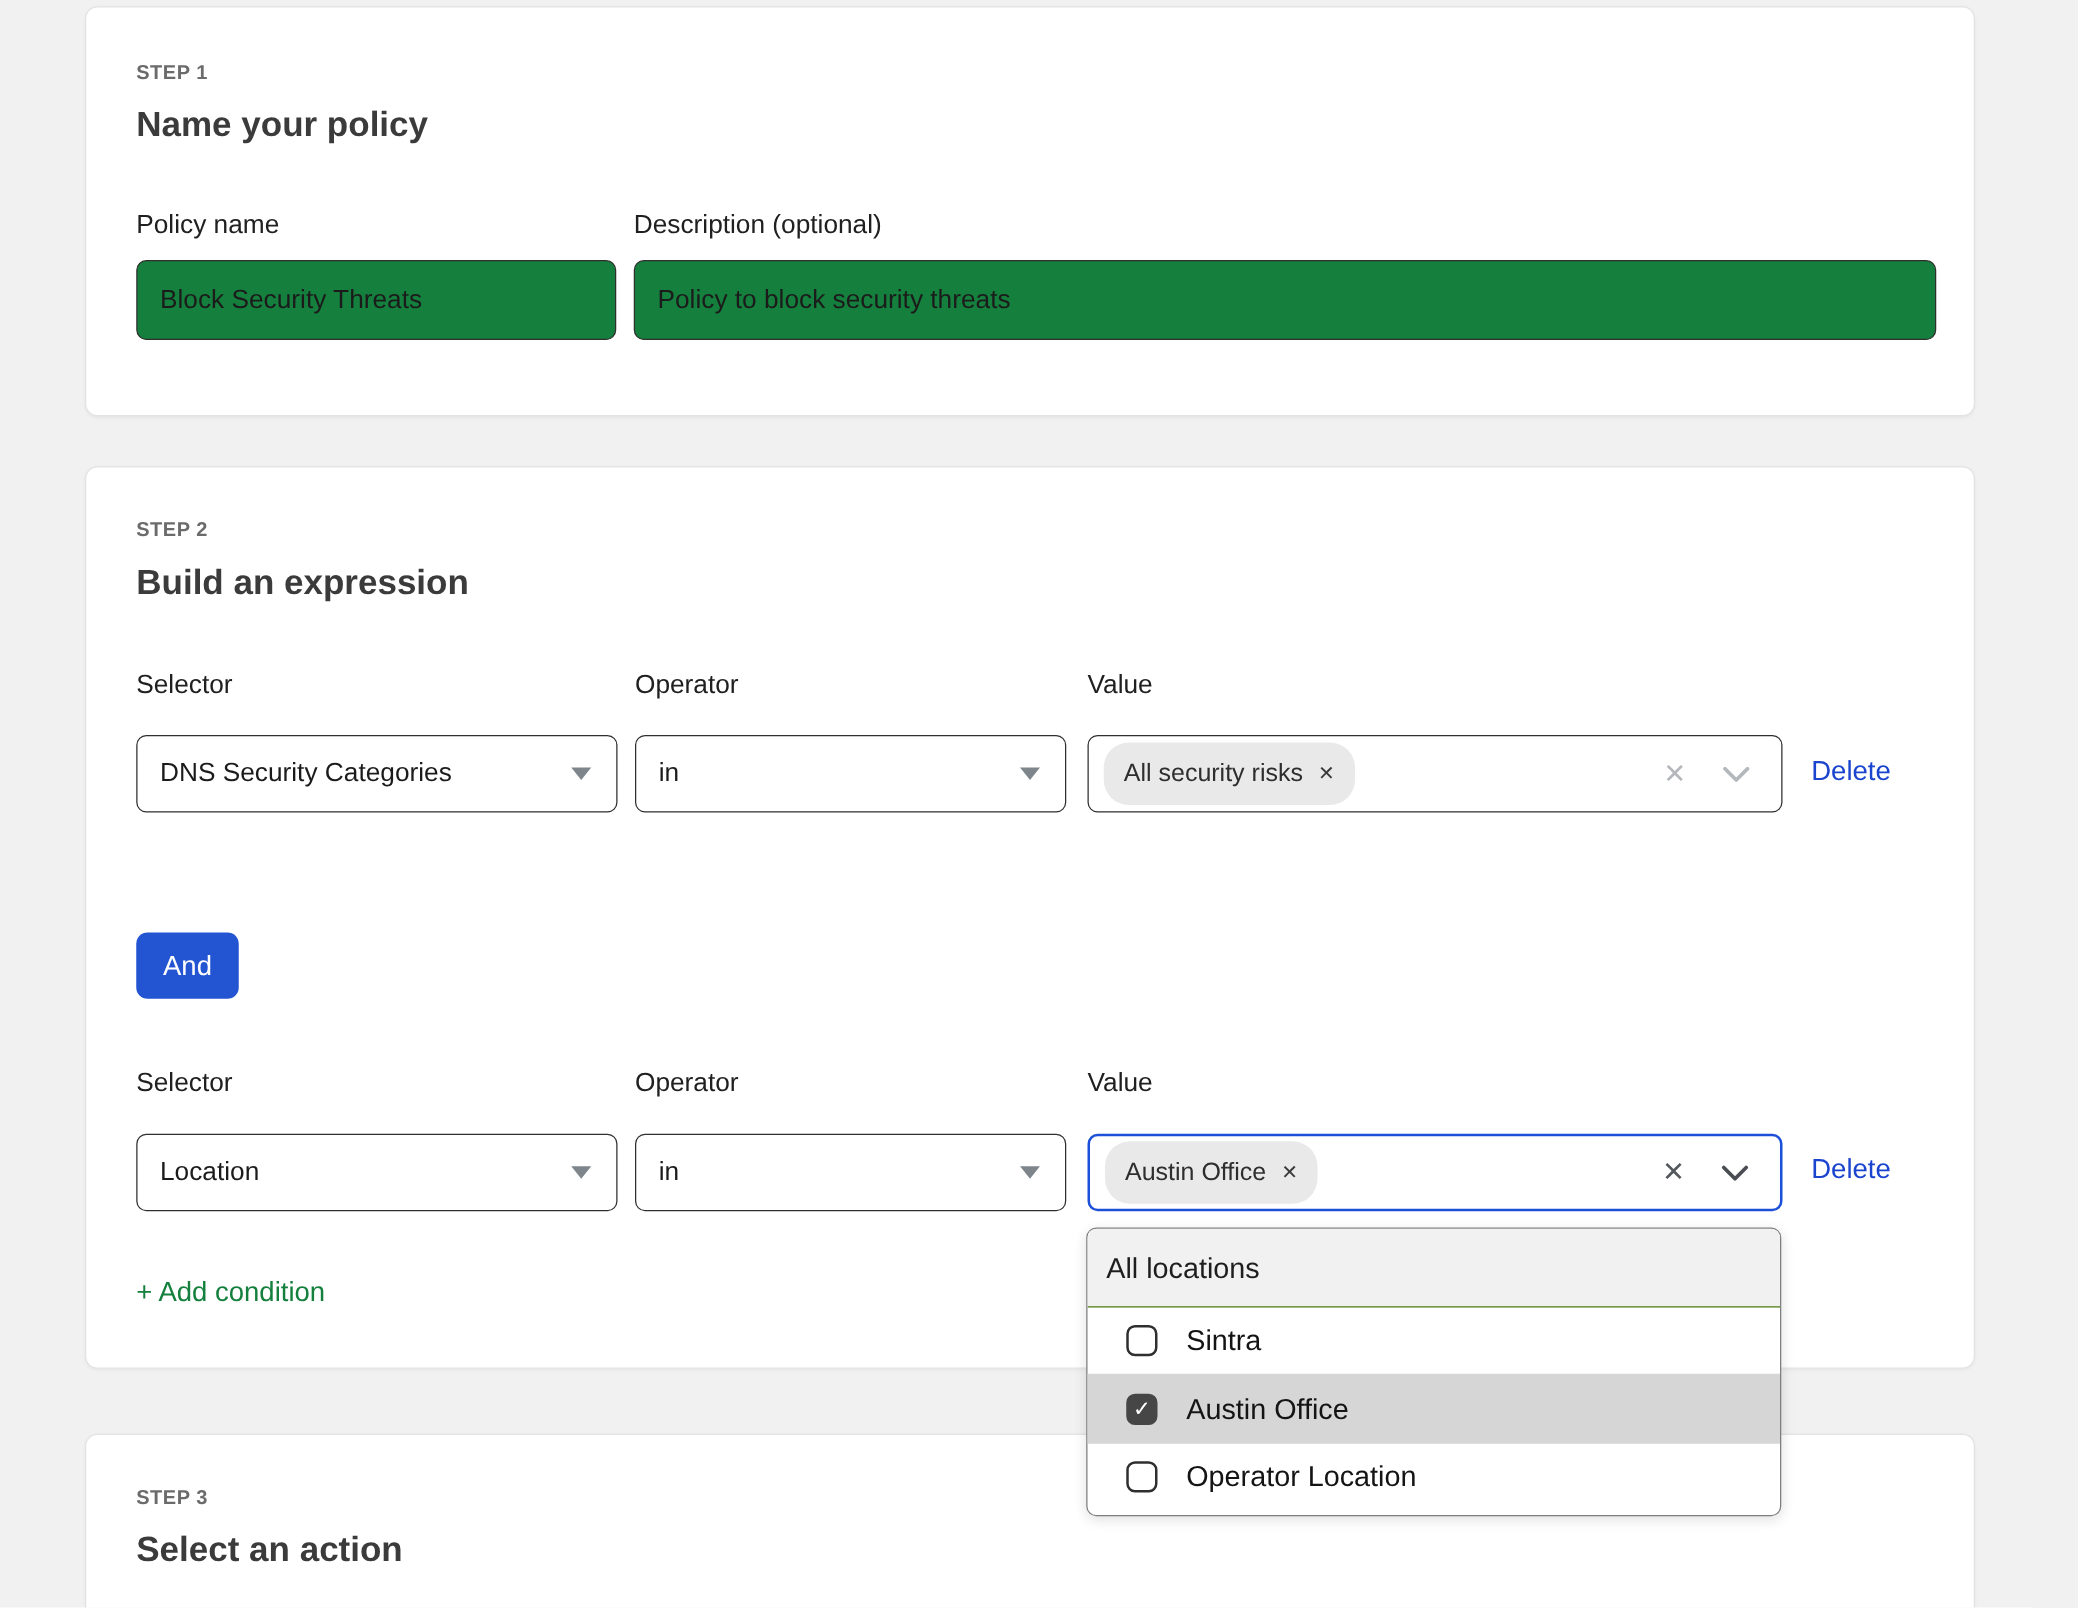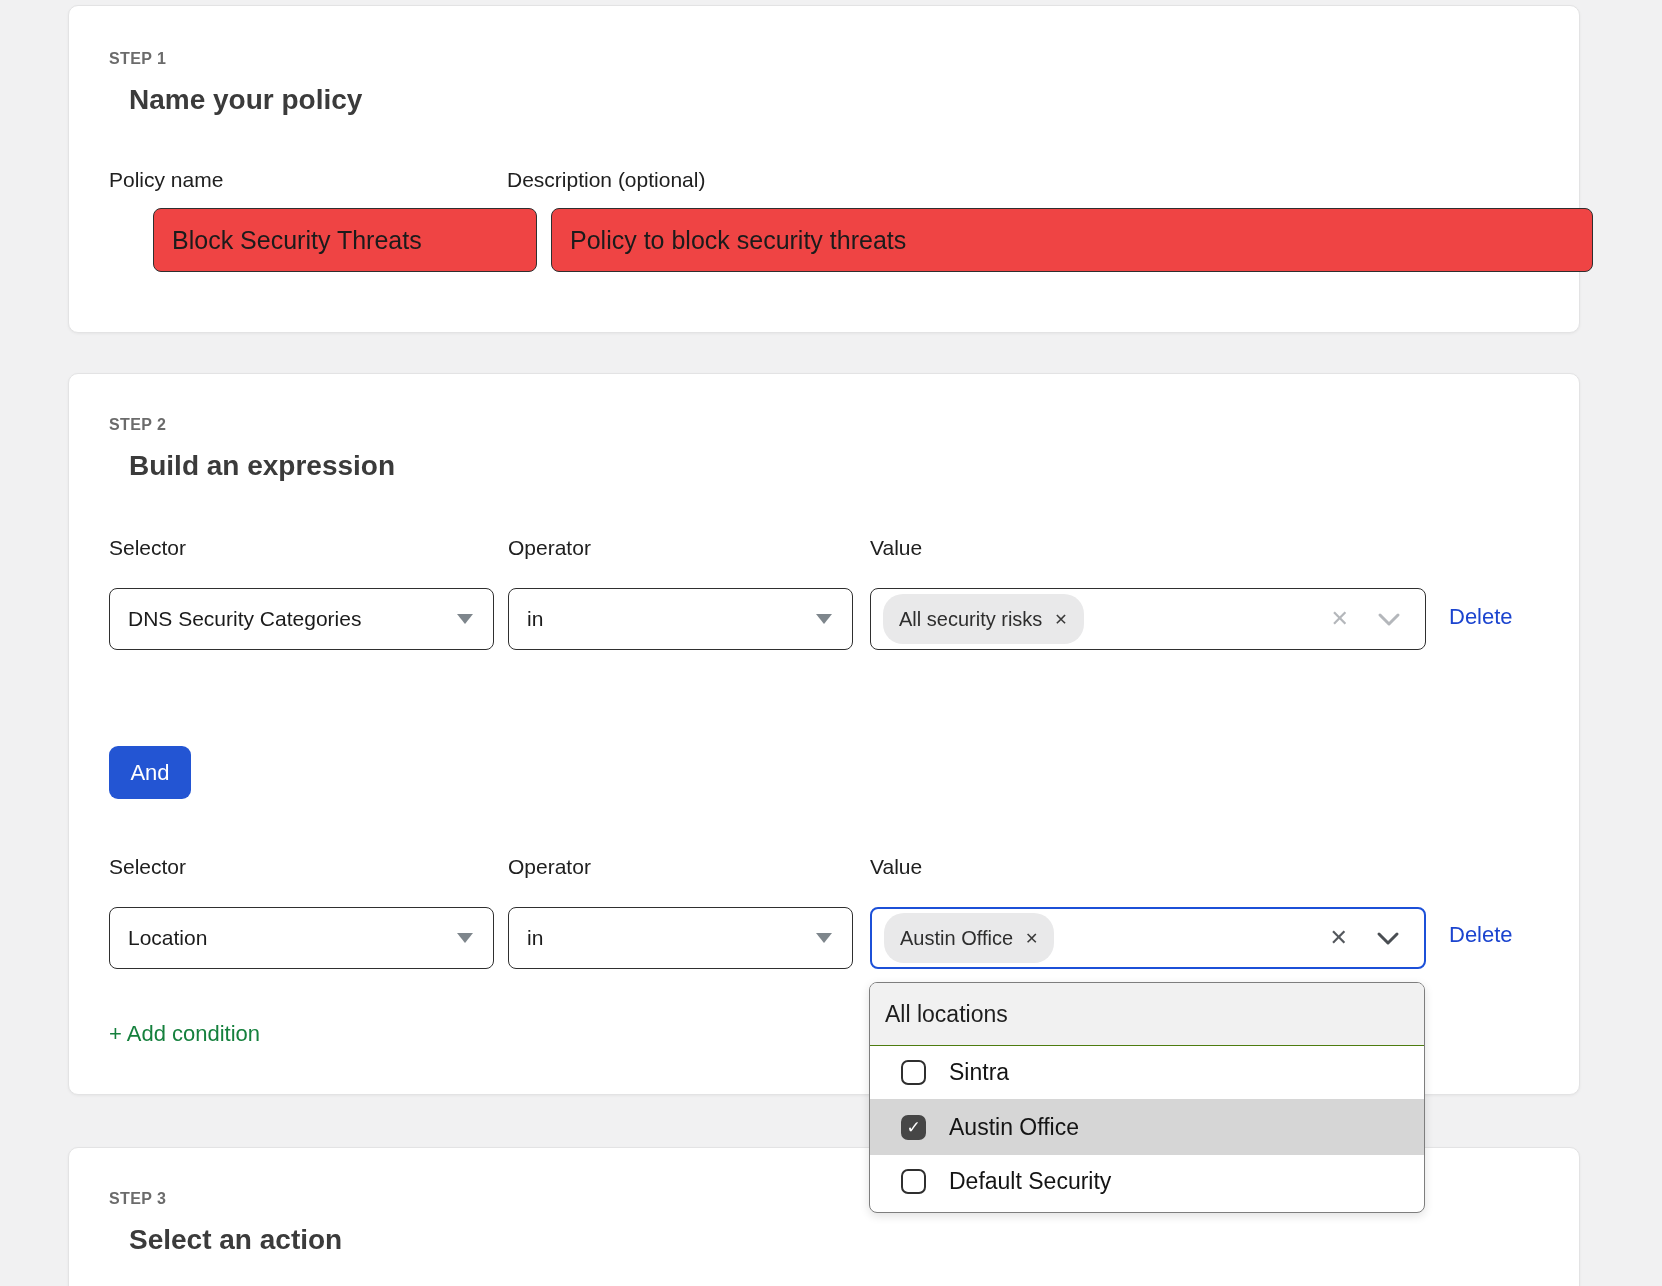--- a/index.html
+++ b/index.html
@@ -24,40 +24,39 @@
   #card-step1 { top: 5px;    height: 328px; }
   #card-step2 { top: 373px;  height: 722px; }
   #card-step3 { top: 1147px; height: 240px; }
 
   .step-label {
     position: absolute; left: 40px;
     font-size: 16px; font-weight: 700; color: #6b6b6b; letter-spacing: 0.4px;
   }
   .card-title {
     position: absolute; left: 40px;
-    font-size: 28px; font-weight: 700; color: #3b3b3b; margin-left: 20px;
+    font-size: 28px; font-weight: 700; color: #3b3b3b;
   }
 
   .field-label {
     position: absolute;
     font-size: 21px; color: #202020;
   }
 
   .text-input {
     position: absolute;
     height: 64px;
     border: 1.5px solid #2f2f2f;
     border-radius: 8px;
-    background: #ef4444;
+    background: #15803d;
     padding: 0 18px;
     font-family: inherit;
-    font-size: 25px;
+    font-size: 21px;
     color: #1b1b1b;
     outline: none;
-    margin-left: 44px;
   }
 
   
   .col1 { left: 40px;  width: 385px; }
   .col2 { left: 439px; width: 345px; }
   .col3 { left: 801px; width: 556px; }
 
   .select-box, .value-box {
     position: absolute;
     height: 62px;
@@ -257,17 +256,17 @@
       <span class="checkbox checked">
         <span class="check-glyph">✓</span>
       </span>
       <span class="dd-item-label">Austin Office</span>
     </div>
 
     <div class="dd-item">
       <span class="checkbox">
         
       </span>
-      <span class="dd-item-label">Default Security</span>
+      <span class="dd-item-label">Operator Location</span>
     </div>
   </div>
 
 </div>
 
 </body></html>

